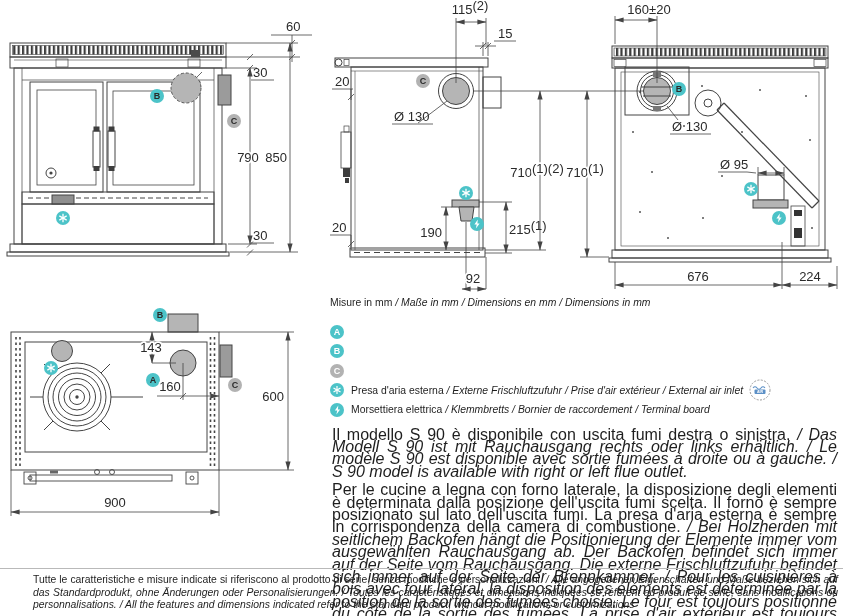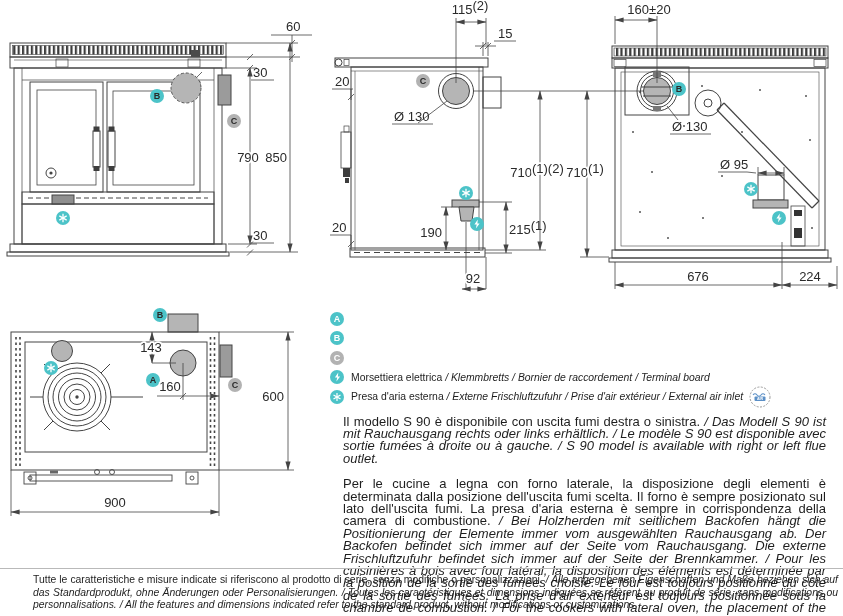--- a/index.html
+++ b/index.html
@@ -17,21 +17,21 @@
   .it-ita{font-style:italic;}
   .legend{margin-top:13px;}
   .lrow{display:flex;align-items:center;height:19.5px;font-size:10.4px;white-space:nowrap;}
   .lbadge{width:14px;height:14px;border-radius:50%;flex:0 0 14px;margin-right:7px;
           display:flex;align-items:center;justify-content:center;
           color:#fff;font-size:9px;font-weight:bold;}
   .lbadge svg{display:block;}
   .teal{background:#4cc3c8;}
   .gray{background:#b2b2b2;}
   .airbadge{margin-left:6px;flex:0 0 22px;}
-  .para{font-size:13px;line-height:12.4px;text-align:justify;margin:13px;}
+  .para{font-size:16px;line-height:12.4px;text-align:justify;margin:2px;}
   #para1{margin-top:9px;}
   #para2{margin-top:6px;}
   
   #footer{left:0;top:568px;width:843px;border-top:1px solid #b9b9b9;padding-top:5px;box-sizing:border-box;padding-left:28px;}
   #footer .ftxt{margin:0 5px 0 5px;font-size:10.4px;line-height:12.6px;text-align:justify;}
 </style>
 </head>
 <body>
 
 <svg class="abs" style="left:0;top:0" width="843" height="300" viewBox="0 0 843 300">
@@ -380,38 +380,31 @@
   </g>
   <g>
     <text x="151" y="52" text-anchor="middle" class="ht">143</text>
     <text x="170" y="91" text-anchor="middle" class="ht">160</text>
     <text x="284" y="101" text-anchor="end">600</text>
     <text x="115" y="207" text-anchor="middle" class="ht">900</text>
   </g>
 </svg>
 
 <div id="info" class="abs">
+  <div class="units"><span class="it-reg">Misure in mm</span><span class="it-ita"> / Maße in mm / Dimensions en mm / Dimensions in mm</span></div>
 
   <div class="legend">
     <div class="lrow">
       <span class="lbadge teal">A</span>
     </div>
     <div class="lrow">
       <span class="lbadge teal">B</span>
     </div>
     <div class="lrow">
       <span class="lbadge gray">C</span>
-    </div>
-    <div class="lrow">
-      <span class="lbadge teal">
-        <svg width="9" height="10" viewBox="-4.5 -5 9 10">
-            <path d="M0.8,-4.6 L-2.6,0.6 L-0.3,0.6 L-1.1,4.6 L2.6,-0.6 L0.4,-0.6 Z" fill="#fff"></path>
-          </svg>
-      </span>
-      <span><span class="it-reg">Morsettiera elettrica</span><span class="it-ita"> / Klemmbretts / Bornier de raccordement / Terminal board</span></span>
     </div>
     <div class="lrow">
       <span class="lbadge teal">
         <svg width="10" height="10" viewBox="-5 -5 10 10">
             <g stroke="#fff" stroke-width="1.2">
               <line x1="0" y1="-4" x2="0" y2="4"></line>
               <line x1="-3.5" y1="-2" x2="3.5" y2="2"></line>
               <line x1="-3.5" y1="2" x2="3.5" y2="-2"></line>
             </g>
           </svg>
@@ -419,20 +412,28 @@
       <span><span class="it-reg">Presa d'aria esterna</span><span class="it-ita"> / Externe Frischluftzufuhr / Prise d'air extérieur / External air inlet</span></span>
       <span class="airbadge">
         <svg width="22" height="22" viewBox="0 0 22 22">
           <circle cx="11" cy="11" r="10" fill="#fff" stroke="#9a9a9a" stroke-width="1" stroke-dasharray="2,1.4"></circle>
           <path d="M4,9 q2,-2.4 4,0 q2,2.4 4,0 q2,-2.4 4,0" fill="none" stroke="#5b8fc6" stroke-width="1.1"></path>
           <rect x="5.5" y="10.5" width="11" height="4.5" rx="1" fill="#5b8fc6"></rect>
           <text x="11" y="14.2" text-anchor="middle" style="font-size:3.6px;fill:#fff;font-weight:bold">AIR</text>
         </svg>
       </span>
     </div>
+    <div class="lrow">
+      <span class="lbadge teal">
+        <svg width="9" height="10" viewBox="-4.5 -5 9 10">
+            <path d="M0.8,-4.6 L-2.6,0.6 L-0.3,0.6 L-1.1,4.6 L2.6,-0.6 L0.4,-0.6 Z" fill="#fff"></path>
+          </svg>
+      </span>
+      <span><span class="it-reg">Morsettiera elettrica</span><span class="it-ita"> / Klemmbretts / Bornier de raccordement / Terminal board</span></span>
+    </div>
   </div>
 
   <p class="para" id="para1"><span class="it-reg">Il modello S 90 è disponibile con uscita fumi destra o sinistra.</span><span class="it-ita"> / Das Modell S 90 ist mit Rauchausgang rechts oder links erhältlich. / Le modèle S 90 est disponible avec sortie fumées à droite ou à gauche. / S 90 model is available with right or left flue outlet.</span></p>
 
   <p class="para" id="para2"><span class="it-reg">Per le cucine a legna con forno laterale, la disposizione degli elementi è determinata dalla posizione dell'uscita fumi scelta. Il forno è sempre posizionato sul lato dell'uscita fumi. La presa d'aria esterna è sempre in corrispondenza della camera di combustione.</span><span class="it-ita"> / Bei Holzherden mit seitlichem Backofen hängt die Positionierung der Elemente immer vom ausgewählten Rauchausgang ab. Der Backofen befindet sich immer auf der Seite vom Rauchausgang. Die externe Frischluftzufuhr befindet sich immer auf der Seite der Brennkammer. / Pour les cuisinières à bois avec four latéral, la disposition des éléments est déterminée par la position de la sortie des fumées choisie. Le four est toujours positionné du côté de la sortie des fumées. La prise d'air extérieur est toujours positionnée sous la chambre de combustion. / For the cookers with lateral oven, the placement of the elements is defined by the flue outlet position. The oven is always located in correspondence of the flue outlet. The external air intake is always located in correspondence of the fire chamber.</span></p>
 </div>
 
 <div id="footer" class="abs">
   <p class="ftxt"><span class="it-reg">Tutte le caratteristiche e misure indicate si riferiscono al prodotto di serie, senza modifiche o personalizzazioni.</span><span class="it-ita"> / Alle angegebenen Eigenschaften und Maße beziehen sich auf das Standardprodukt, ohne Änderungen oder Personalisierungen. / Toutes les caractéristiques et dimensions indiquées se réfèrent au produit de série, sans modifications ou personnalisations. / All the features and dimensions indicated refer to the standard product, without modifications or customizations</span></p>
 </div>

